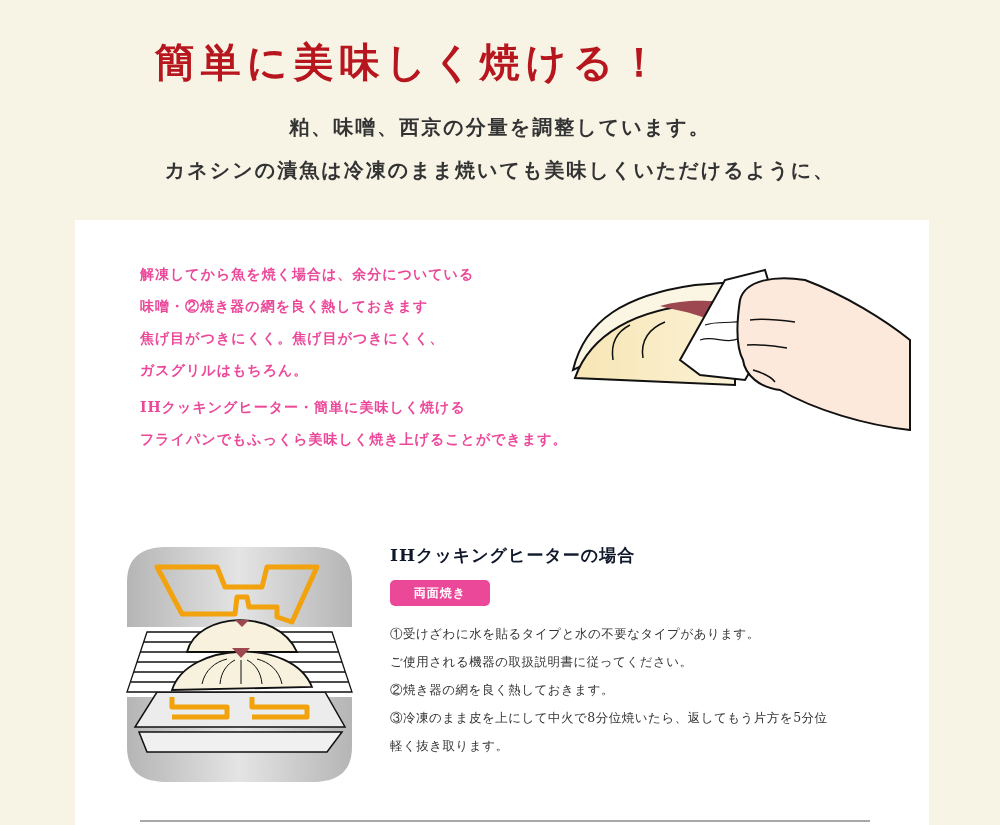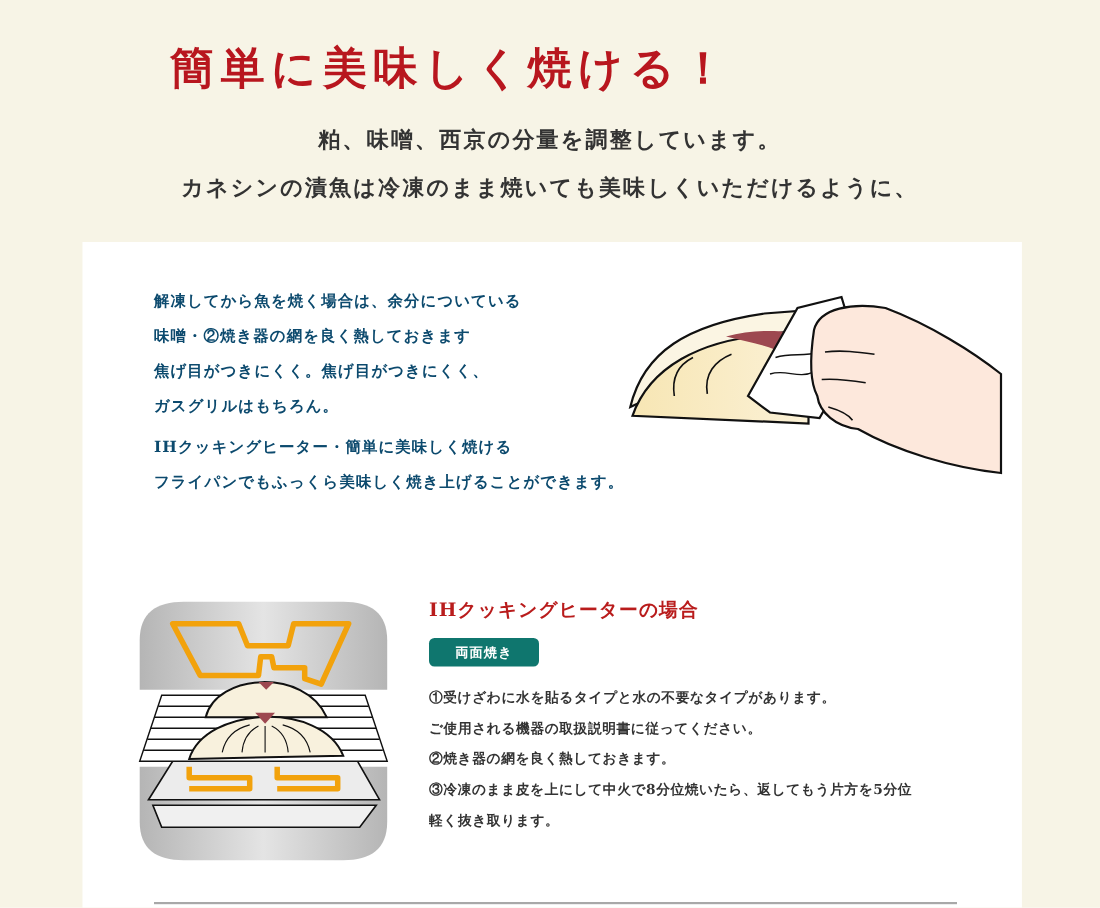--- a/index.html
+++ b/index.html
@@ -27,49 +27,49 @@
     }
 
     .card {
       position: absolute; left: 75px; top: 220px;
       width: 854px; height: 620px;
       background: #ffffff;
     }
 
     .intro-text {
       position: absolute; left: 65px; top: 38px; width: 470px;
-      font-size: 14px; font-weight: bold; color: #0c4a6e;
+      font-size: 14px; font-weight: bold; color: #ec4899;
       letter-spacing: 1px;
     }
     .intro-text p { line-height: 32px; }
     .intro-text .p2 { margin-top: 5px; }
 
     .hand-illus {
       position: absolute; left: 490px; top: 40px; width: 350px; height: 175px;
     }
 
     .oven-illus {
       position: absolute; left: 42px; top: 322px; width: 245px; height: 245px;
     }
 
     .ih-section {
       position: absolute; left: 315px; top: 320px; width: 480px;
     }
     .ih-title {
-      font-size: 17px; font-weight: bold; color: #b91c1c;
+      font-size: 17px; font-weight: bold; color: #0f172a;
       letter-spacing: 1px; line-height: 30px;
     }
     .badge {
       display: inline-block; margin-top: 10px;
       width: 100px; height: 26px; line-height: 26px;
-      background: #0f766e; color: #fff;
+      background: #ec4899; color: #fff;
       border-radius: 5px;
       text-align: center; font-size: 12px; font-weight: bold; letter-spacing: 1px;
     }
-    .ih-steps { margin-top: 14px; font-size: 12.5px; font-weight: bold; color: #333; }
+    .ih-steps { margin-top: 14px; font-size: 12.5px; font-weight: normal; color: #333; }
     .ih-steps p { line-height: 28px; letter-spacing: 0.5px; white-space: nowrap; }
 
     .divider {
       position: absolute; left: 65px; top: 600px; width: 730px; height: 2px;
       background: #a8a8a8;
     }
   </style>
 </head>
 <body>
 

